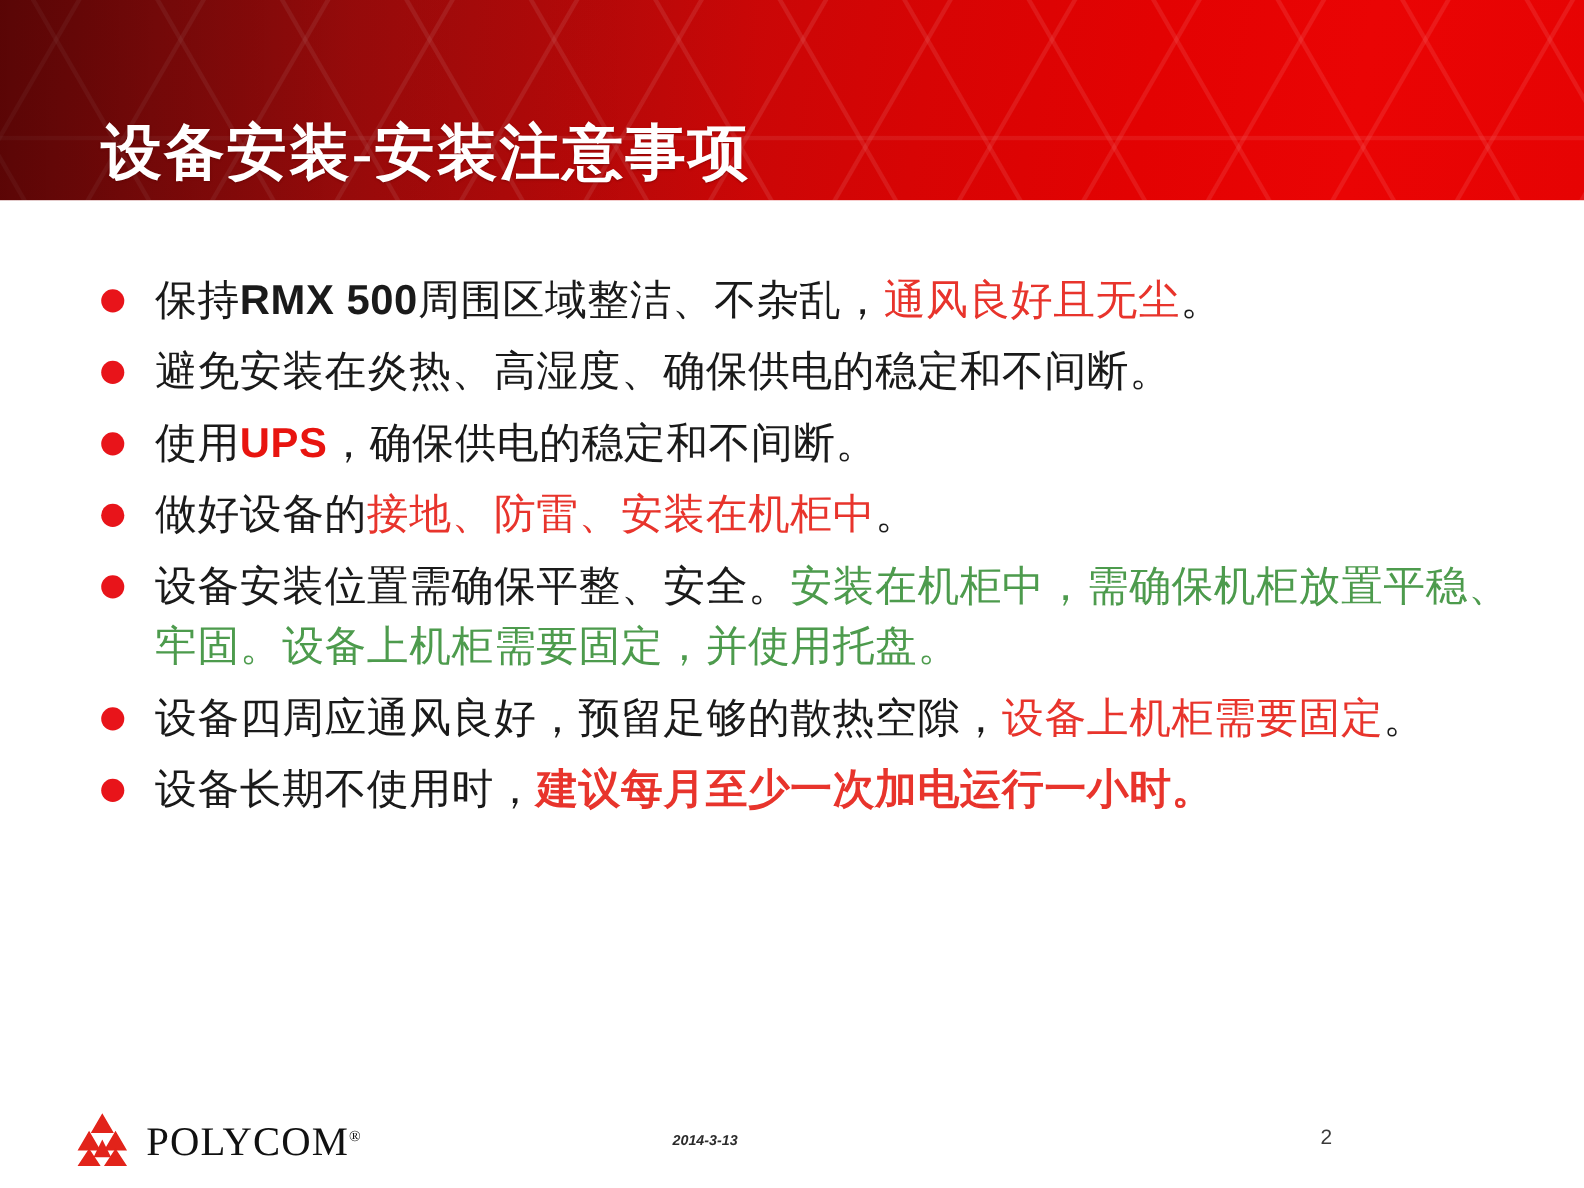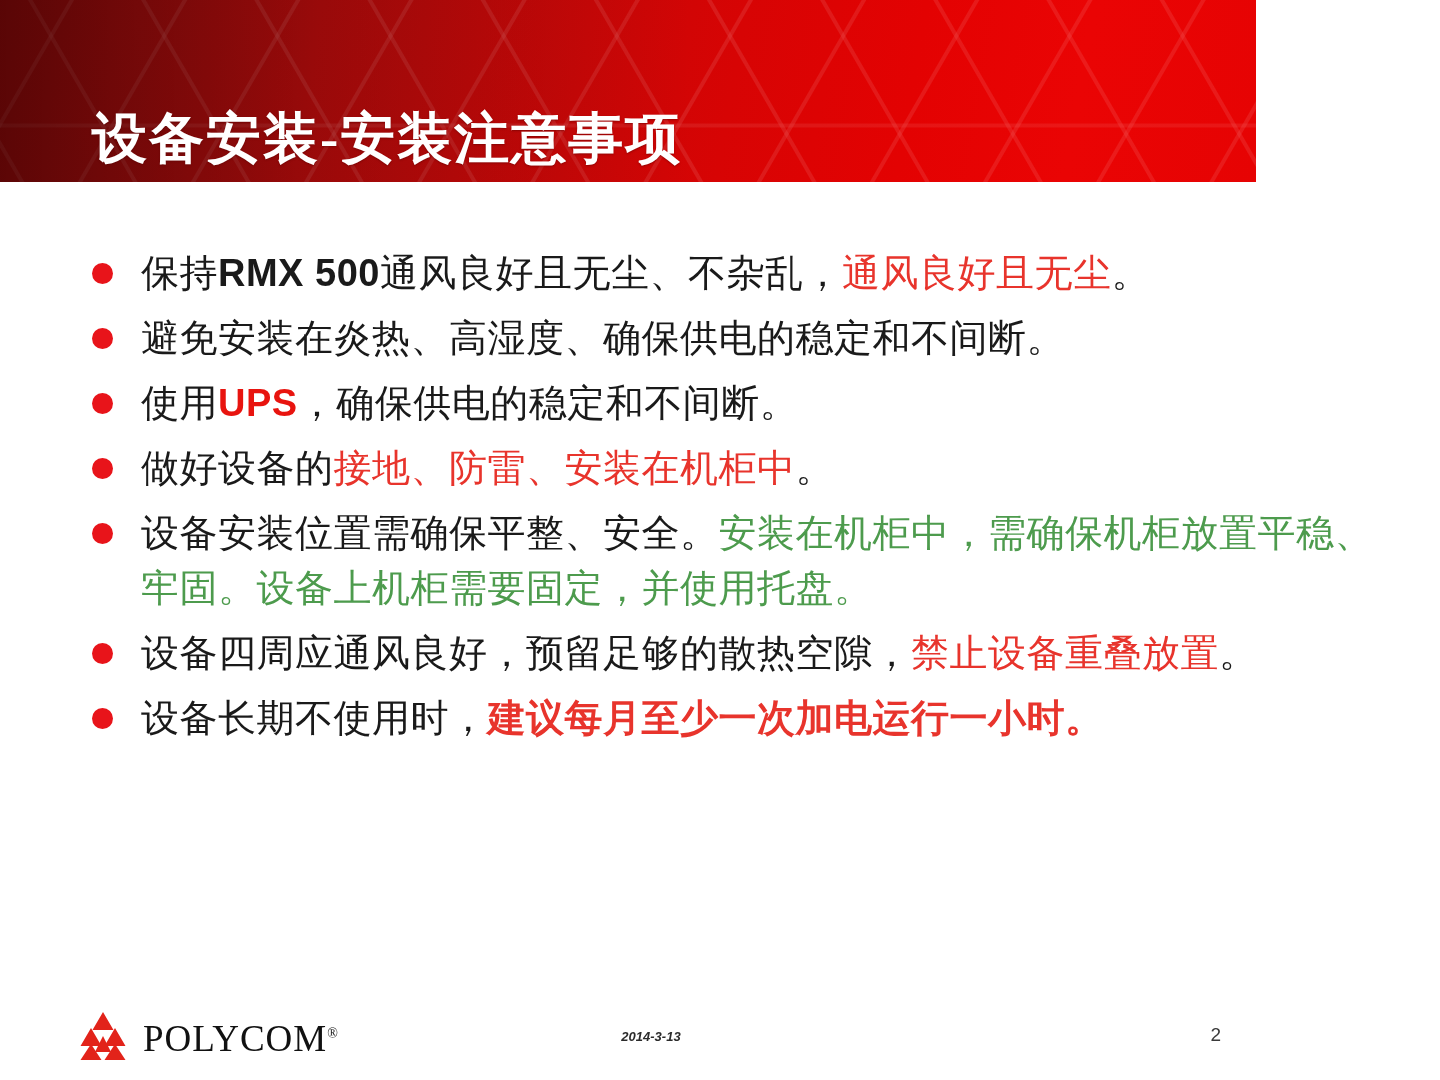--- a/index.html
+++ b/index.html
@@ -13,21 +13,21 @@
     position: relative;
     overflow: hidden;
     font-family: "Liberation Serif", "DejaVu Serif", serif;
   }
 
   
   #header-banner {
     position: absolute;
     left: 0;
     top: 0;
-    width: 1256px;
+    width: 1440px;
     height: 182px;
     background:
       linear-gradient(100deg,
         #7d0c0c 0%,
         #950e0e 10%,
         #ad0c0c 25%,
         #c40808 42%,
         #d70404 58%,
         #e30202 72%,
         #ea0404 85%,
@@ -136,21 +136,21 @@
   }
   .seg-latin {
     font-family: "Liberation Sans", "DejaVu Sans", sans-serif;
     font-weight: 700;
     color: #1a1a1a;
   }
 
   
   #footer-bar {
     position: absolute;
-    left: 13px;
+    left: 3px;
     bottom: 0;
     width: 1276px;
     height: 96px;
   }
   #polycom-logo {
     position: absolute;
     left: 62px;
     bottom: 18px;
     display: flex;
     align-items: center;
@@ -200,41 +200,41 @@
 
 <div id="header-banner">
   <div id="header-pattern"></div>
   <div id="header-dark-vignette"></div>
   <h1 id="slide-title">设备安装-安装注意事项</h1>
 </div>
 
 <div id="bullet-list">
     <div class="bullet-row">
       <div class="bullet-marker"></div>
-      <div class="bullet-text"><span>保持</span><span class="seg-latin">RMX 500</span><span>通风良好且无尘、不杂乱，</span><span class="seg-red">通风良好且无尘</span><span>。</span></div>
+      <div class="bullet-text"><span>保持</span><span class="seg-latin">RMX 500</span><span>周围区域整洁、不杂乱，</span><span class="seg-red">通风良好且无尘</span><span>。</span></div>
     </div>
     <div class="bullet-row">
       <div class="bullet-marker"></div>
       <div class="bullet-text"><span>避免安装在炎热、高湿度、确保供电的稳定和不间断。</span></div>
     </div>
     <div class="bullet-row">
       <div class="bullet-marker"></div>
       <div class="bullet-text"><span>使用</span><span class="seg-ups">UPS</span><span>，确保供电的稳定和不间断。</span></div>
     </div>
     <div class="bullet-row">
       <div class="bullet-marker"></div>
       <div class="bullet-text"><span>做好设备的</span><span class="seg-red">接地、防雷、安装在机柜中</span><span>。</span></div>
     </div>
     <div class="bullet-row">
       <div class="bullet-marker"></div>
       <div class="bullet-text"><span>设备安装位置需确保平整、安全。</span><span class="seg-green">安装在机柜中，需确保机柜放置平稳、牢固。设备上机柜需要固定，并使用托盘。</span></div>
     </div>
     <div class="bullet-row">
       <div class="bullet-marker"></div>
-      <div class="bullet-text"><span>设备四周应通风良好，预留足够的散热空隙，</span><span class="seg-red">禁止设备重叠放置</span><span>。</span></div>
+      <div class="bullet-text"><span>设备四周应通风良好，预留足够的散热空隙，</span><span class="seg-red">设备上机柜需要固定</span><span>。</span></div>
     </div>
     <div class="bullet-row">
       <div class="bullet-marker"></div>
       <div class="bullet-text"><span>设备长期不使用时，</span><span class="seg-red-bold">建议每月至少一次加电运行一小时。</span></div>
     </div>
   </div>
 
 <div id="footer-bar">
 
   <div id="polycom-logo">

